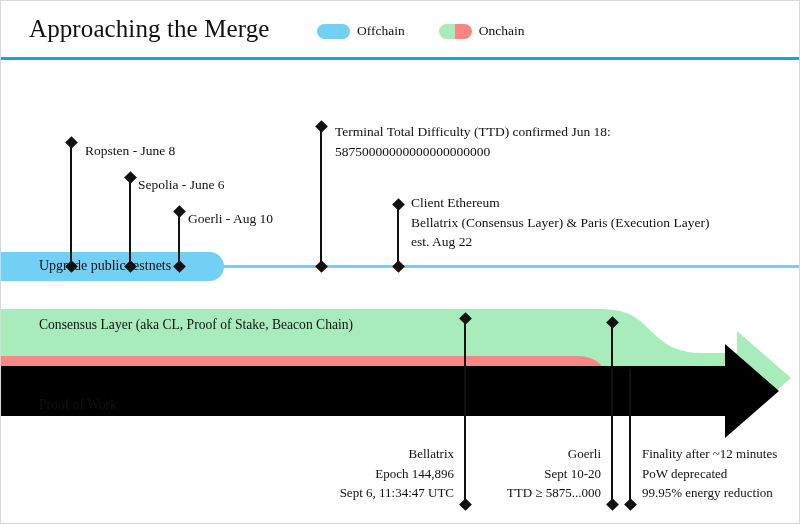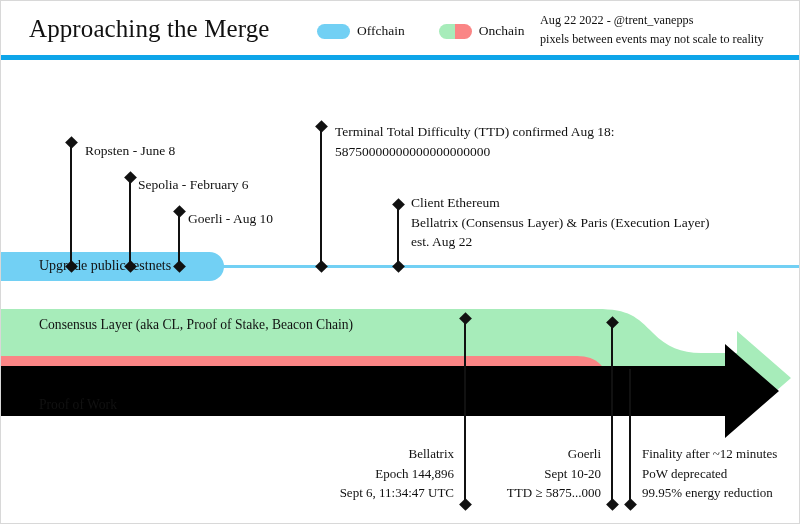--- a/index.html
+++ b/index.html
@@ -21,21 +21,21 @@
     background: #ffffff;
     border: 1px solid #d8d8d8;
     overflow: hidden;
   }
 
   
   .header {
     position: absolute;
     left: 0; top: 0;
     width: 800px; height: 59px;
-    border-bottom: 5px solid #0ea5e9;
+    border-bottom: 3px solid #0ea5e9;
   }
   .title {
     position: absolute;
     left: 28px; top: 14px;
     font-size: 25px;
     font-weight: 400;
     letter-spacing: .1px;
     white-space: nowrap;
   }
   .legend {
@@ -149,50 +149,46 @@
       <div class="legend-gap"></div>
       <div class="legend-item">
         <span class="swatch split">
           <span class="half-l"></span>
           <span class="half-r"></span>
         </span>
         <span class="legend-label">Onchain</span>
       </div>
     </div>
 
-    <div class="meta">
-      <div>Aug 22 2022 - @trent_vanepps</div>
-      <div>pixels between events may not scale to reality</div>
-    </div>
   </div>
 
   <div class="blue-line"></div>
   <div class="blue-pill"></div>
   <div class="blue-pill-label">Upgrade public testnets</div>
 
   <div class="stem" style="left:69px; top:142px; height:124px;"></div>
   <div class="diamond" style="left:65.5px; top:137px;"></div>
   <div class="diamond" style="left:65.5px; top:261px;"></div>
   <div class="evt-label" style="left:84px; top:140px;text-align:center;">Ropsten - June 8</div>
 
   <div class="stem" style="left:128px; top:177px; height:89px;"></div>
   <div class="diamond" style="left:124.5px; top:172px;"></div>
   <div class="diamond" style="left:124.5px; top:261px;"></div>
-  <div class="evt-label" style="left:137px; top:174px;">Sepolia - February 6</div>
+  <div class="evt-label" style="left:137px; top:174px;">Sepolia - June 6</div>
 
   <div class="stem" style="left:177px; top:211px; height:55px;"></div>
   <div class="diamond" style="left:173.5px; top:206px;"></div>
   <div class="diamond" style="left:173.5px; top:261px;"></div>
   <div class="evt-label" style="left:187px; top:208px;">Goerli - Aug 10</div>
 
   <div class="stem" style="left:319px; top:126px; height:140px;"></div>
   <div class="diamond" style="left:315.5px; top:121px;"></div>
   <div class="diamond" style="left:315.5px; top:261px;"></div>
   <div class="evt-label" style="left:334px; top:121px;">
-    <div>Terminal Total Difficulty (TTD) confirmed Aug 18:</div>
+    <div>Terminal Total Difficulty (TTD) confirmed Jun 18:</div>
     <div>58750000000000000000000</div>
   </div>
 
   <div class="stem" style="left:396px; top:204px; height:62px;"></div>
   <div class="diamond" style="left:392.5px; top:199px;"></div>
   <div class="diamond" style="left:392.5px; top:261px;"></div>
   <div class="evt-label" style="left:410px; top:192px;">
     <div>Client Ethereum</div>
     <div>Bellatrix (Consensus Layer) &amp; Paris (Execution Layer)</div>
     <div>est. Aug 22</div>

